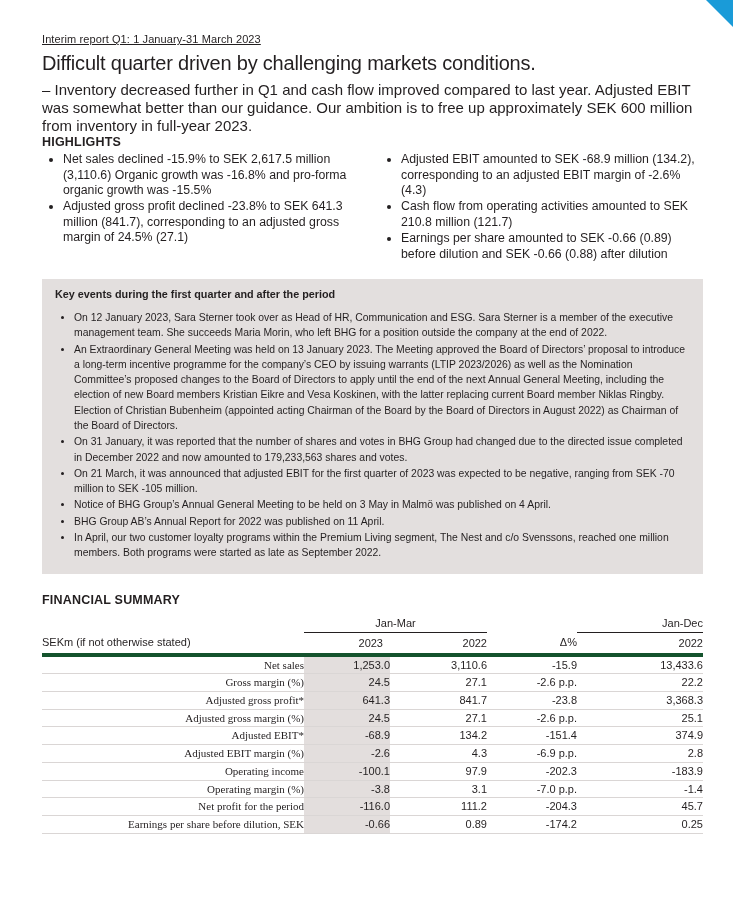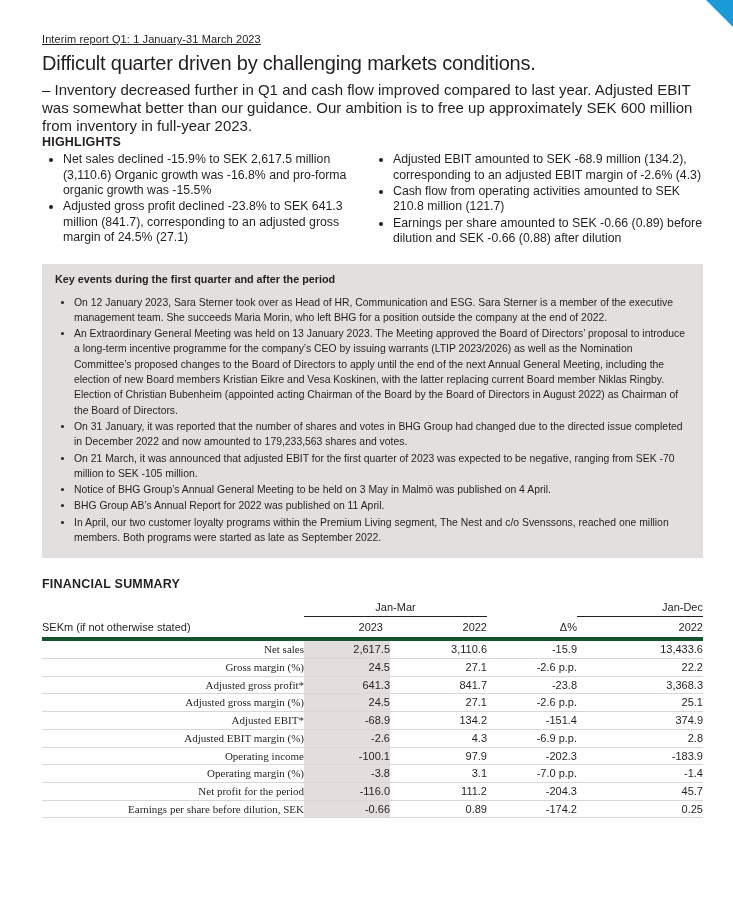--- a/index.html
+++ b/index.html
@@ -23,21 +23,21 @@
     font-size: 20px; font-weight: 400; line-height: 1.32;
     letter-spacing: -.2px; margin: 5px 0 5px; max-width: 690px;
   }
   .lead { font-size: 15px; line-height: 1.2; max-width: 672px; margin-bottom: 0; }
 
   .section-heading {
     font-size: 12.5px; font-weight: 700; letter-spacing: .2px; margin-bottom: 3px;
   }
 
   .highlights-grid {
-    display: grid; grid-template-columns: 322px 1fr; column-gap: 8px;
+    display: grid; grid-template-columns: 322px 1fr; column-gap: 16px;
     margin-bottom: 16px;
   }
   .bullet-list { list-style: disc outside; padding-left: 21px; }
   .highlights-grid .bullet-list { font-size: 12.3px; line-height: 1.25; }
   .highlights-grid li { margin-bottom: 1px; }
 
   .key-events {
     background: #e3dfde; padding: 9px 14px 12px 13px; margin-bottom: 19px;
   }
   .key-events-heading { font-size: 10.8px; font-weight: 700; margin-bottom: 10px; }
@@ -127,21 +127,21 @@
         <th class="label">SEKm (if not otherwise stated)</th>
         <th class="num pad-r">2023</th>
         <th class="num">2022</th>
         <th class="num">Δ%</th>
         <th class="num">2022</th>
       </tr>
     </thead>
     <tbody id="fin-rows">
         <tr>
     <td class="label">Net sales</td>
-    <td class="num shaded pad-r">2,617.5</td>
+    <td class="num shaded pad-r">1,253.0</td>
     <td class="num">3,110.6</td>
     <td class="num">-15.9</td>
     <td class="num">13,433.6</td>
   </tr>
         <tr>
     <td class="label">Gross margin (%)</td>
     <td class="num shaded pad-r">24.5</td>
     <td class="num">27.1</td>
     <td class="num">-2.6 p.p.</td>
     <td class="num">22.2</td>

